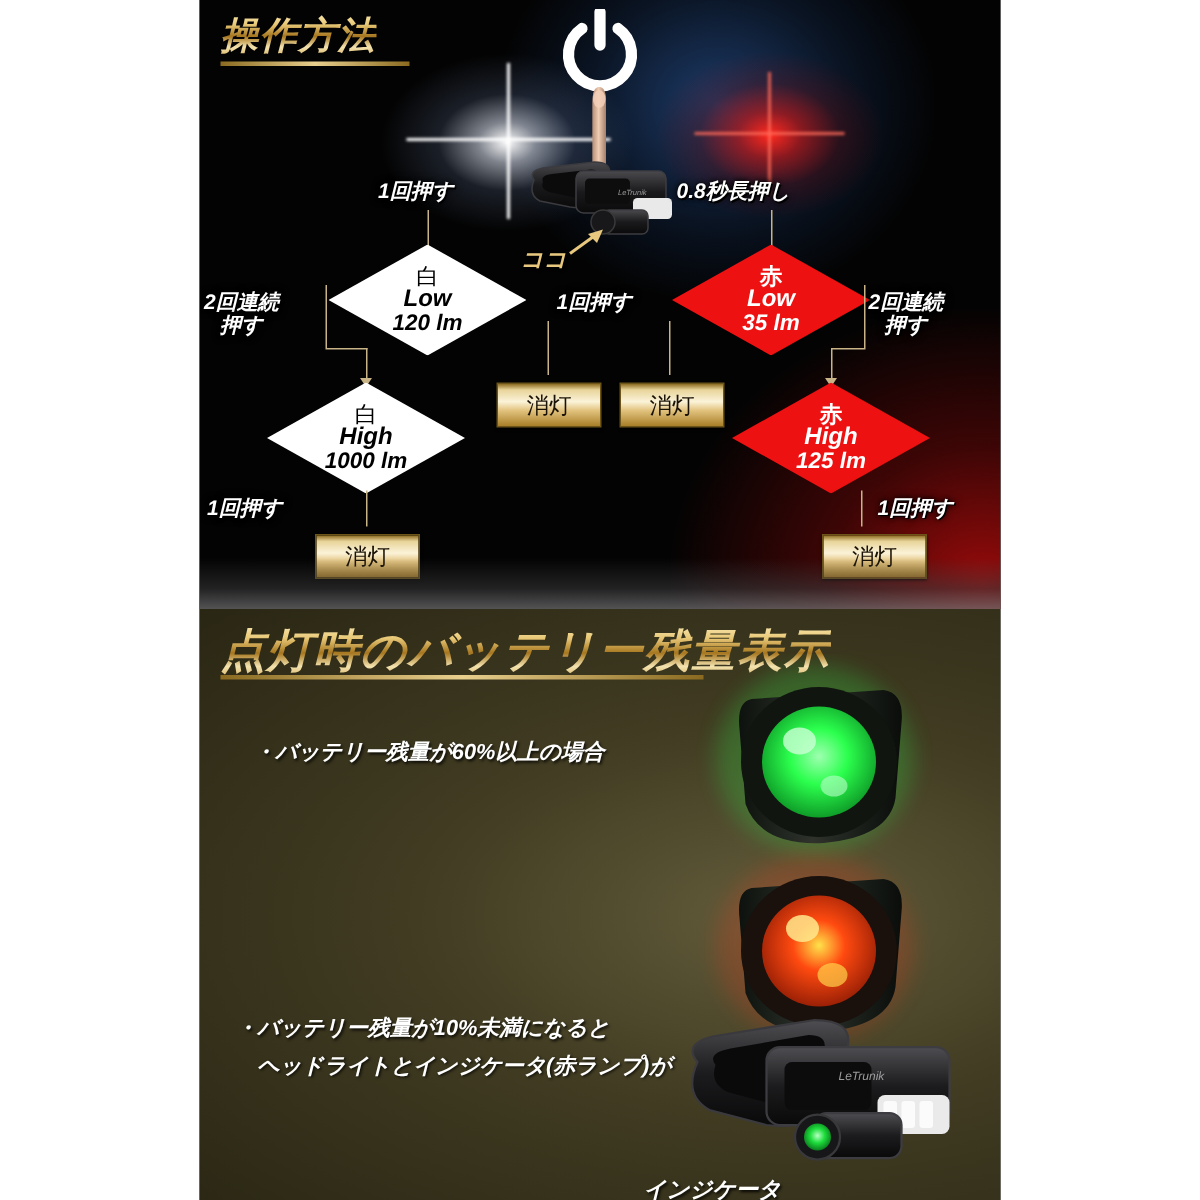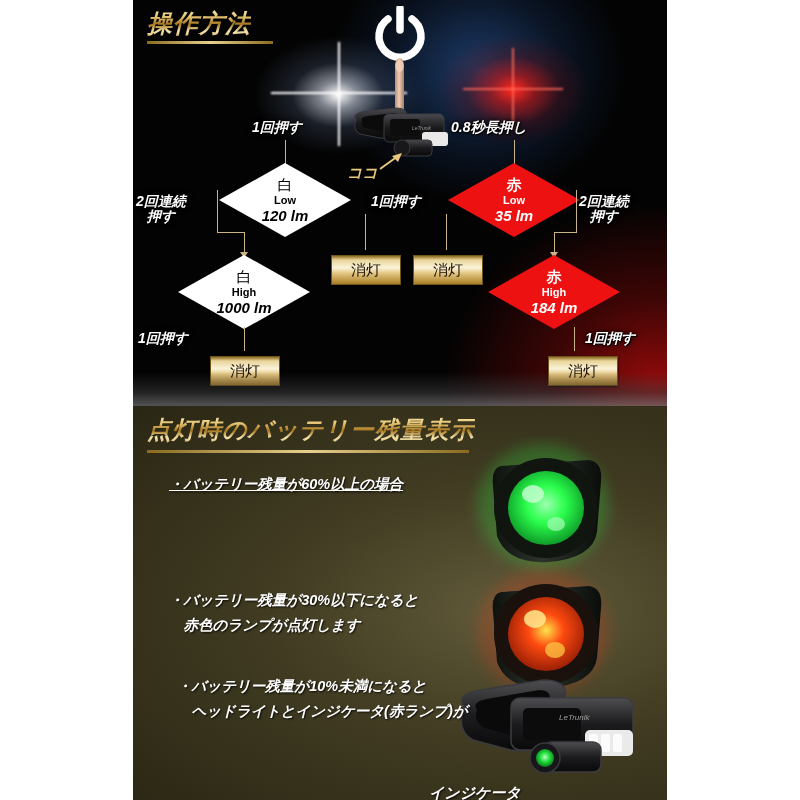--- a/index.html
+++ b/index.html
@@ -67,21 +67,21 @@
       border-right:4px solid transparent;border-top:6px solid #c8b487;}
 
   
   .dia{position:absolute;display:flex;flex-direction:column;align-items:center;
       justify-content:center;text-align:center;
       clip-path:polygon(50% 0%,100% 50%,50% 100%,0% 50%);}
   .dia.white{background:#ffffff;color:#000;}
   .dia.red{background:#ee1111;color:#fff;}
   .dia .l1{font-size:15px;font-weight:normal;line-height:15px;}
   .dia.red .l1{font-weight:bold;}
-  .dia .l2{font-size:11px;font-weight:bold;line-height:16px;text-align:right;}
+  .dia .l2{font-size:16px;font-style:italic;font-weight:bold;line-height:16px;text-align:right;}
   .dia .l3{font-size:15px;font-style:italic;font-weight:bold;line-height:16px;}
 
   
   .chip{position:absolute;display:flex;align-items:center;justify-content:center;
       background:linear-gradient(to bottom,#8d6c22 0%,#e8d49a 14%,#fbf3d9 42%,#e3c581 62%,#a97f28 100%);
       border:1px solid #6d5418;color:#1a1206;font-size:15px;font-weight:500;
       box-shadow:0 1px 2px rgba(0,0,0,.8);}
 
   
   #batsec{position:absolute;left:0;top:406px;width:534px;height:394px;overflow:hidden;
@@ -199,21 +199,21 @@
     <div class="chip" style="left:280px;top:255px;width:68px;height:28px;">消灯</div>
 
     <div class="dia white" style="left:45px;top:255px;width:132px;height:74px;">
       <div class="l1">白</div>
       <div class="l2">High</div>
       <div class="l3">1000 lm</div>
     </div>
     <div class="dia red" style="left:355px;top:255px;width:132px;height:74px;">
       <div class="l1">赤</div>
       <div class="l2">High</div>
-      <div class="l3">184 lm</div>
+      <div class="l3">125 lm</div>
     </div>
 
     <div class="plabel" style="left:5px;top:331px;">1回押す</div>
     <div class="conn" style="left:111px;top:327px;height:24px;"></div>
     <div class="chip" style="left:77px;top:356px;width:68px;height:28px;">消灯</div>
 
     <div class="plabel" style="left:452px;top:331px;">1回押す</div>
     <div class="conn" style="left:441px;top:327px;height:24px;"></div>
     <div class="chip" style="left:415px;top:356px;width:68px;height:28px;">消灯</div>
 
@@ -280,32 +280,28 @@
       <rect x="136" y="72" width="48" height="26" rx="5" fill="#eaeaeb"></rect>
       <rect x="140" y="76" width="9" height="18" rx="2" fill="#fbfbfb"></rect>
       <rect x="152" y="76" width="9" height="18" rx="2" fill="#fbfbfb"></rect>
       <rect x="164" y="76" width="9" height="18" rx="2" fill="#fbfbfb"></rect>
       <rect x="94" y="84" width="58" height="30" rx="8" fill="url(#bk2)" stroke="#3d3d41" stroke-width="1.5"></rect>
       <ellipse cx="96" cy="100" rx="15" ry="15" fill="#17171a" stroke="#39393c" stroke-width="1.5"></ellipse>
       <ellipse cx="96" cy="100" rx="9" ry="9" fill="url(#gled)"></ellipse>
       <text x="110" y="62" font-size="8" fill="#9d9d9d" font-style="italic">LeTrunik</text>
     </svg>
 
-    <div class="gold-title" style="left:14px;top:8px;font-size:24px;">点灯時のバッテリー残量表示</div>
+    <div class="gold-title" style="left:14px;top:8px;font-size:30px;">点灯時のバッテリー残量表示</div>
     <div class="gold-ul" style="left:14px;top:44px;width:322px;"></div>
 
-    <div class="bullet" style="left:36px;top:66px;text-decoration:underline;">
+    <div class="bullet" style="left:36px;top:84px;">
       <span>・バッテリー残量が60%以上の場合</span><br>
       <br>
     </div>
-    <div class="bullet" style="left:36px;top:182px;">
-      <span>・バッテリー残量が30%以下になると</span><br>
-      <span>　赤色のランプが点灯します</span>
-    </div>
-    <div class="bullet" style="left:44px;top:268px;">
+    <div class="bullet" style="left:24px;top:268px;">
       <span>・バッテリー残量が10%未満になると</span><br>
       <span>　ヘッドライトとインジケータ(赤ランプ)が</span><br>
     </div>
 
     <div class="indic" style="left:296px;top:338px;">インジケータ</div>
   </div>
 
  </div>
 </div>
 

